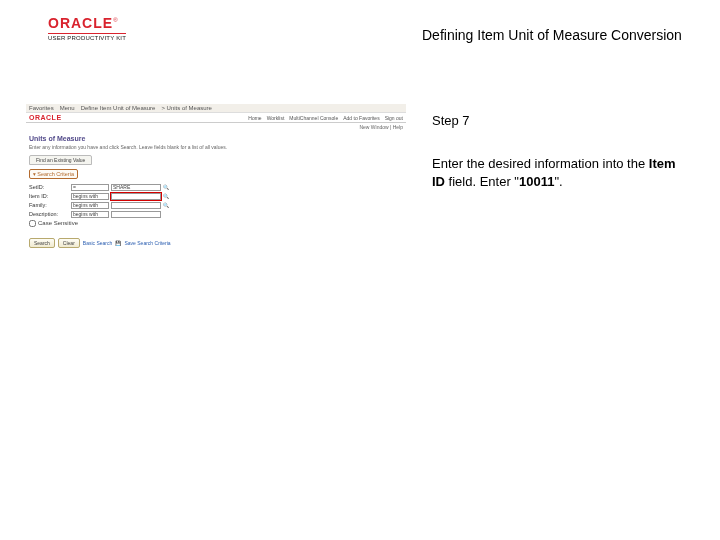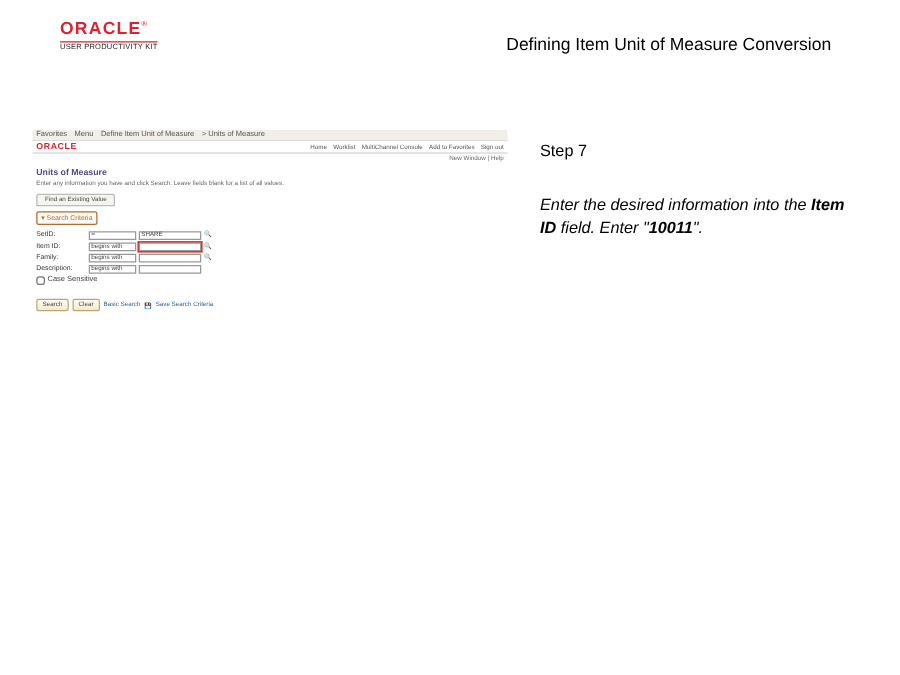--- a/index.html
+++ b/index.html
@@ -4,21 +4,21 @@
 <style>
   * { margin: 0; padding: 0; box-sizing: border-box; }
   body { width: 720px; height: 540px; background: #fff; font-family: Arial, Helvetica, sans-serif; position: relative; }
 
   .logo-block { position: absolute; top: 14px; left: 48px; }
   .logo-oracle { font-family: Arial, sans-serif; font-weight: bold; font-size: 14px; color: #d9232e; letter-spacing: 1px; display: inline-block; }
   .logo-tm { font-size: 6px; color: #d9232e; vertical-align: super; }
   .logo-underline { border-top: 1.5px solid #d9232e; width: 78px; margin-top: 1px; }
   .logo-sub { font-size: 6px; color: #222; letter-spacing: 0.2px; margin-top: 1px; }
 
-  .page-title { position: absolute; top: 27px; left: 405px; font-size: 14px; color: #000; }
+  .page-title { position: absolute; top: 27px; left: 422px; font-size: 14px; color: #000; }
 
   .screenshot { position: absolute; top: 104px; left: 26px; width: 380px; height: 170px; border: 0 solid #ccc; font-size: 6px; color: #444; }
   .nav1 { background: #f2efe9; height: 9px; border-bottom: 1px solid #ddd; padding: 1px 3px; display: flex; gap: 6px; }
   .nav1 span { color: #555; }
   .small-oracle { background: #fff; height: 10px; padding: 1px 3px; display: flex; justify-content: space-between; align-items: center; border-bottom: 1px solid #ccc; }
   .small-oracle-logo { color: #d9232e; font-weight: bold; font-size: 7px; letter-spacing: 0.5px; }
   .small-nav-right { display: flex; gap: 5px; font-size: 5px; color: #555; }
   .small-sub { background: #fff; height: 8px; text-align: right; font-size: 5px; color: #666; padding: 1px 3px; }
 
   .uom-title { font-size: 7px; font-weight: bold; color: #524a8a; padding: 4px 3px 2px 3px; }
@@ -34,21 +34,21 @@
   .dropdown { width: 38px; background: #eef; }
   .text-input { width: 50px; }
   .red-highlight { outline: 1.5px solid #d40000; }
   .mag { display:inline-block; width:7px; height:7px; font-size:5px; text-align:center; line-height:7px; }
 
   .buttons-row { margin-top: 6px; padding: 2px 3px; display: flex; gap: 3px; align-items: center; }
   .btn { border: 1px solid #b8a96e; background: linear-gradient(#fefdf5,#f0ead0); font-size: 5px; padding: 1px 4px; border-radius: 2px; color: #444; }
   .link { color: #2a5db0; font-size: 5px; }
 
   .step-label { position: absolute; top: 113px; left: 432px; font-size: 13px; color: #000; }
-  .instruction { position: absolute; top: 155px; left: 432px; width: 260px; font-size: 13px; color: #000; line-height: 1.35; font-style: italic; }
+  .instruction { position: absolute; top: 155px; left: 432px; width: 260px; font-size: 13px; color: #000; line-height: 1.35; }
   .instruction .bold { font-weight: bold; }
 </style>
 </head>
 <body>
 
 <div class="logo-block">
   <span class="logo-oracle">ORACLE</span><span class="logo-tm">®</span>
   <div class="logo-underline"></div>
   <div class="logo-sub">USER PRODUCTIVITY KIT</div>
 </div>

